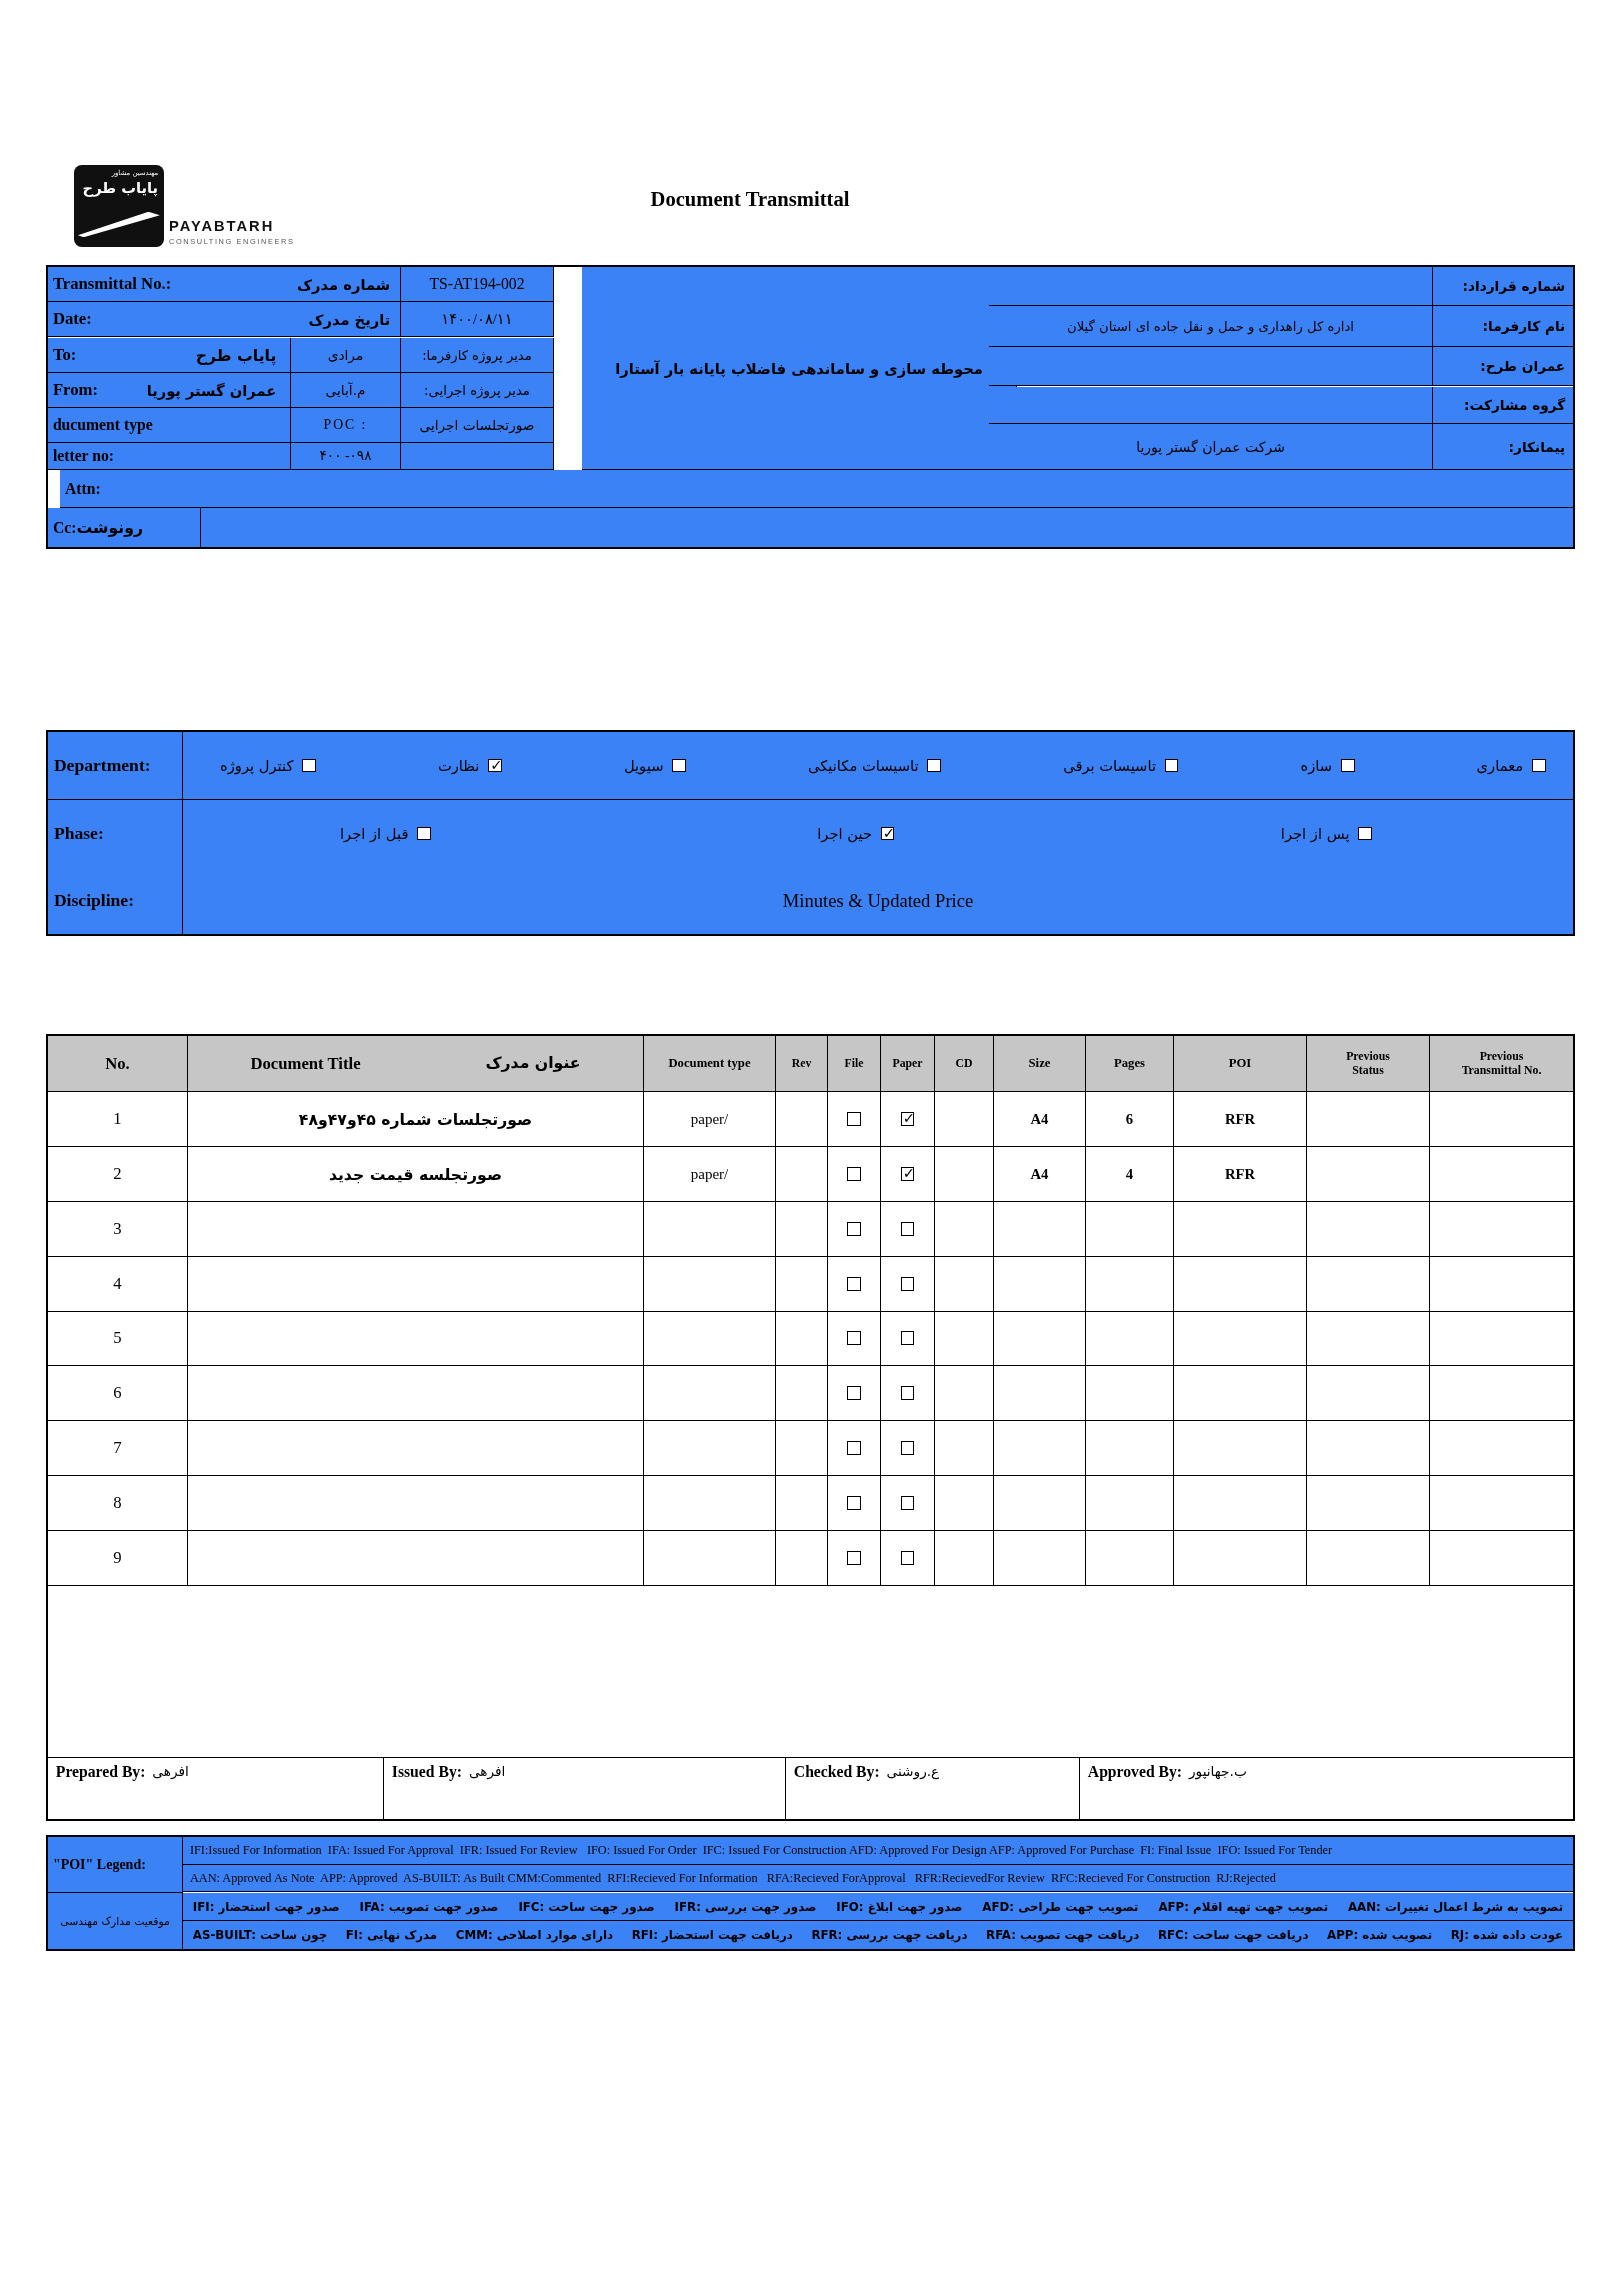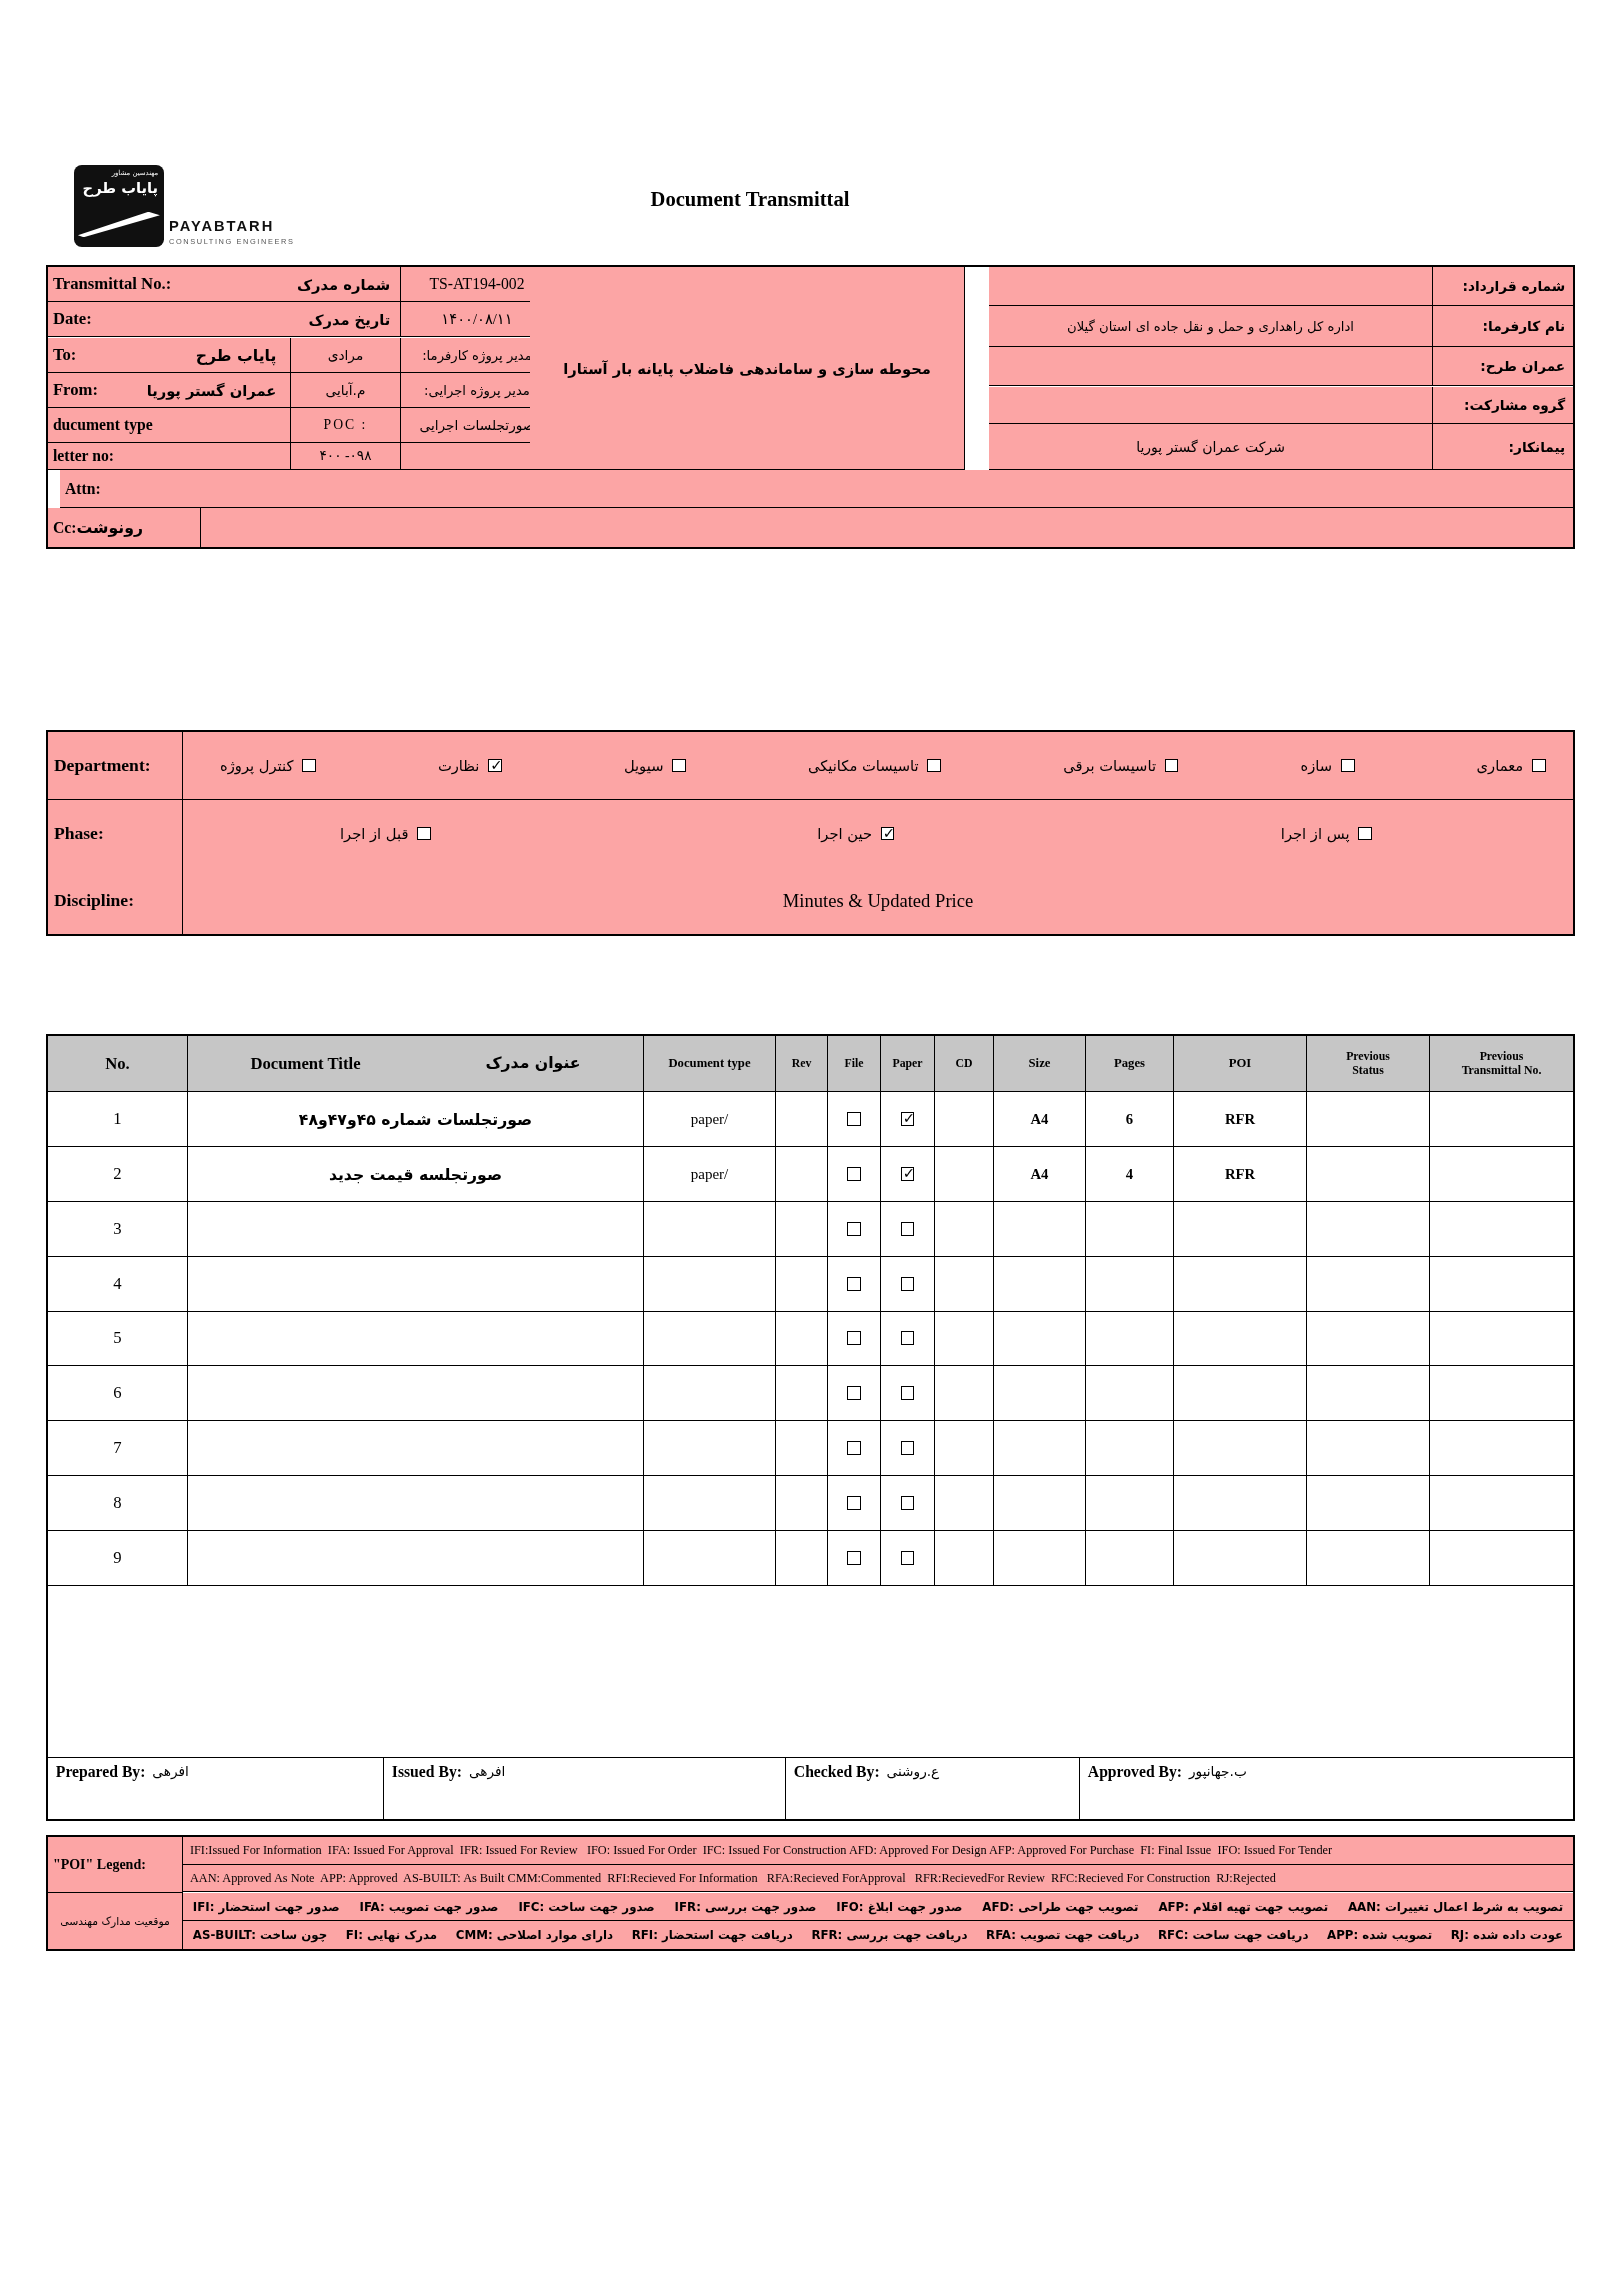--- a/index.html
+++ b/index.html
@@ -5,21 +5,21 @@
   * { margin:0; padding:0; box-sizing:border-box; }
   html,body { background:#fff; }
   body { width:1621px; height:2281px; font-family:"Liberation Serif","DejaVu Sans",serif; color:#000; }
   .page { position:relative; width:1621px; height:2281px; background:#fff; overflow:hidden; }
   .fa { font-family:"DejaVu Sans","Liberation Sans",sans-serif; direction:rtl; }
   .ltr { direction:ltr; unicode-bidi:isolate; }
 
   
   .tbl { position:absolute; border:2px solid #000; }
   .cellabs { position:absolute; display:flex; align-items:center; overflow:hidden;
-             border-right:1px solid #000; border-bottom:1px solid #000; background:#fca5a5; }
+             border-right:1px solid #000; border-bottom:1px solid #000; background:#3b82f6; }
   .no-br { border-right:none; }
   .no-bb { border-bottom:none; }
   .ctr { justify-content:center; text-align:center; }
   .sb  { justify-content:space-between; }
   .b { font-weight:bold; }
 
   
   .logo-box { position:absolute; left:74px; top:165px; width:90px; height:82px; background:#101010;
               border-radius:7.8px; overflow:hidden; }
   .logo-tag { position:absolute; top:3.9px; right:5.9px; color:#fff; font-size:6.9px; }
@@ -128,21 +128,21 @@
     <div class="cellabs ctr fa" style="left:353px;top:106px;width:153px;height:35px;font-size:13.2px;">مدیر پروژه اجرایی:</div>
 
     <div class="cellabs pad lab-en" style="left:0;top:141px;width:243px;height:35px;font-size:15.7px;">ducument type</div>
     <div class="cellabs ctr" style="left:243px;top:141px;width:110px;height:35px;font-size:13.7px;letter-spacing:2px;">POC :</div>
     <div class="cellabs ctr fa" style="left:353px;top:141px;width:153px;height:35px;font-size:13.7px;">صورتجلسات اجرایی</div>
 
     <div class="cellabs pad lab-en" style="left:0;top:176px;width:243px;height:26.5px;font-size:15.7px;">letter no:</div>
     <div class="cellabs ctr ltr" style="left:243px;top:176px;width:110px;height:26.5px;font-size:13.7px;">۴۰۰ -۰۹۸</div>
     <div class="cellabs" style="left:353px;top:176px;width:153px;height:26.5px;"></div>
 
-    <div class="cellabs ctr fa b" style="left:482px;top:0;width:435px;height:203px;font-size:14.7px;padding:0 23.5px;">محوطه سازی و ساماندهی فاضلاب پایانه بار آستارا</div>
+    <div class="cellabs ctr fa b" style="left:534px;top:0;width:435px;height:203px;font-size:14.7px;padding:0 23.5px;">محوطه سازی و ساماندهی فاضلاب پایانه بار آستارا</div>
 
     <div class="cellabs" style="left:941px;top:0;width:444px;height:39px;"></div>
     <div class="cellabs no-br fa b" style="left:1385px;top:0;right:0;height:39px;font-size:13.7px;padding-right:7.8px;">شماره قرارداد:</div>
 
     <div class="cellabs ctr fa" style="left:941px;top:39px;width:444px;height:41px;font-size:13.2px;">اداره کل راهداری و حمل و نقل جاده ای استان گیلان</div>
     <div class="cellabs no-br fa b" style="left:1385px;top:39px;right:0;height:41px;font-size:13.7px;padding-right:7.8px;">نام کارفرما:</div>
 
     <div class="cellabs" style="left:941px;top:80px;width:444px;height:39px;"></div>
     <div class="cellabs no-br fa b" style="left:1385px;top:80px;right:0;height:39px;font-size:13.7px;padding-right:7.8px;">عمران طرح:</div>
 

